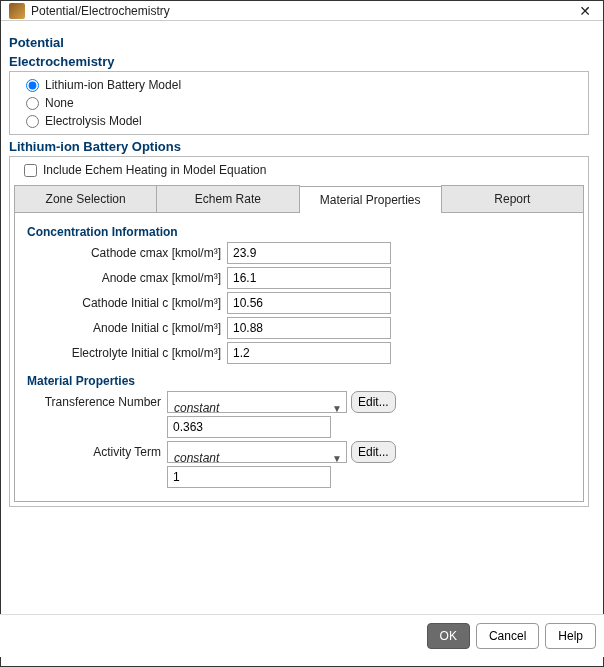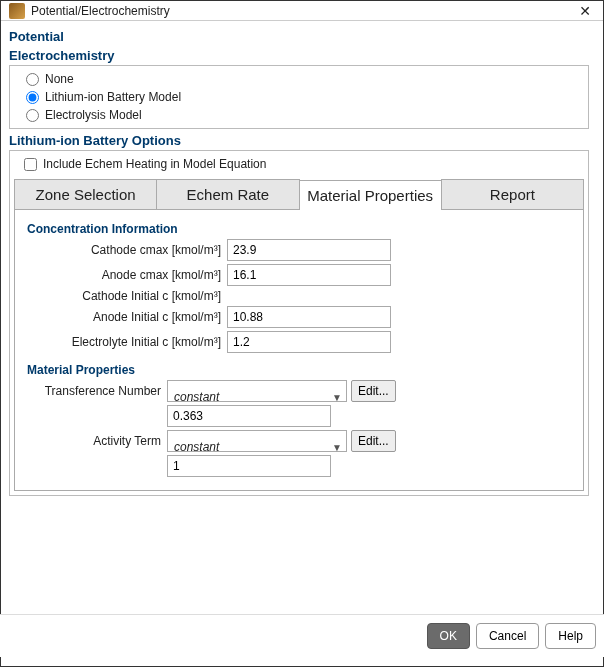--- a/index.html
+++ b/index.html
@@ -29,20 +29,21 @@
   }
   .titlebar .title { flex: 1; }
   .titlebar .close {
     width: 20px; height: 20px;
     display: flex; align-items: center; justify-content: center;
     font-size: 14px;
     cursor: pointer;
   }
   .content {
     padding: 4px 8px 8px 8px;
+    margin-top: 6px;
   }
   .section-title {
     font-weight: bold;
     font-size: 13px;
     color: #003a6b;
     margin: 4px 0 2px 0;
   }
   .panel {
     border: 1px solid #bbb;
     padding: 4px 6px;
@@ -67,21 +68,21 @@
     margin: 6px 0 0 0;
   }
   .tab {
     flex: 1;
     text-align: center;
     padding: 6px 4px;
     background: #e6e6e6;
     border: 1px solid #aaa;
     border-bottom: none;
     cursor: pointer;
-    font-size: 15px;
+    font-size: 12px;
   }
   .tab.active {
     background: #fff;
     border-top: 1px solid #aaa;
     border-left: 1px solid #aaa;
     border-right: 1px solid #aaa;
     position: relative;
     top: 1px;
   }
   .tab + .tab { margin-left: -1px; }
@@ -122,21 +123,21 @@
   .dropdown .dd-text { flex: 1; }
   .dropdown .dd-arrow { font-size: 10px; color: #555; }
   .edit-btn {
     margin-left: 4px;
     height: 22px;
     padding: 0 6px;
     border: 1px solid #999;
     background: #eee;
     cursor: pointer;
     font-size: 12px;
-    border-radius: 2px;
+    border-radius: 7px;
   }
   .footer {
     border-top: 1px solid #ddd;
     padding: 8px;
     display: flex;
     justify-content: flex-end;
     gap: 6px;
     position: absolute;
     bottom: 10px; left: 0; right: 0;
     background: #fff;
@@ -165,26 +166,26 @@
   <div class="close">✕</div>
 </div>
 
 <div class="content">
 
   <div class="section-title">Potential</div>
 
   <div class="section-title">Electrochemistry</div>
   <div class="panel" style="width:580px">
     <div class="radio-row">
+      <input type="radio" name="ec" checked="" style="">
+      <span>Lithium-ion Battery Model</span>
+    </div>
+    <div class="radio-row">
       <input type="radio" name="ec" style="">
       <span>None</span>
-    </div>
-    <div class="radio-row">
-      <input type="radio" name="ec" checked="" style="">
-      <span>Lithium-ion Battery Model</span>
     </div>
     <div class="radio-row">
       <input type="radio" name="ec" style="">
       <span>Electrolysis Model</span>
     </div>
   </div>
 
   <div class="section-title">Lithium-ion Battery Options</div>
   <div class="panel" style="width:580px; padding:4px 4px">
     <div class="check-row">
@@ -205,20 +206,21 @@
       <div class="field-row">
         <div class="field-label">Cathode cmax [kmol/m³]</div>
         <input class="field-input" value="23.9" style="">
       </div>
       <div class="field-row">
         <div class="field-label">Anode cmax [kmol/m³]</div>
         <input class="field-input" value="16.1" style="">
       </div>
       <div class="field-row">
         <div class="field-label">Cathode Initial c [kmol/m³]</div>
+        <input class="field-input" value="10.56" style="">
       </div>
       <div class="field-row">
         <div class="field-label">Anode Initial c [kmol/m³]</div>
         <input class="field-input" value="10.88" style="">
       </div>
       <div class="field-row">
         <div class="field-label">Electrolyte Initial c [kmol/m³]</div>
         <input class="field-input" value="1.2" style="">
       </div>
 

